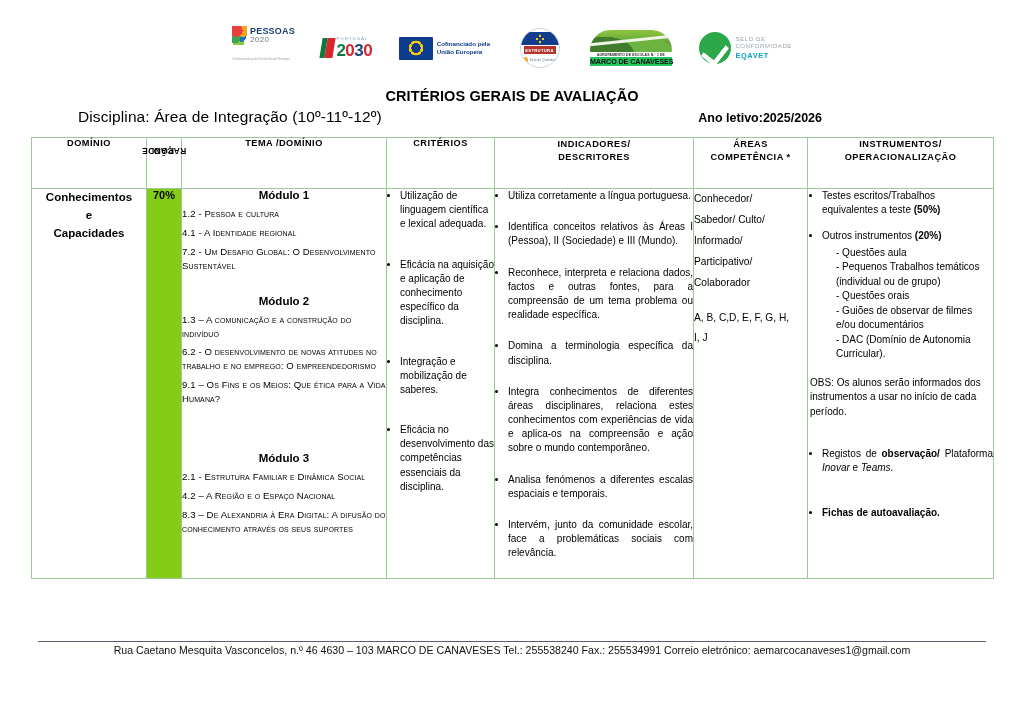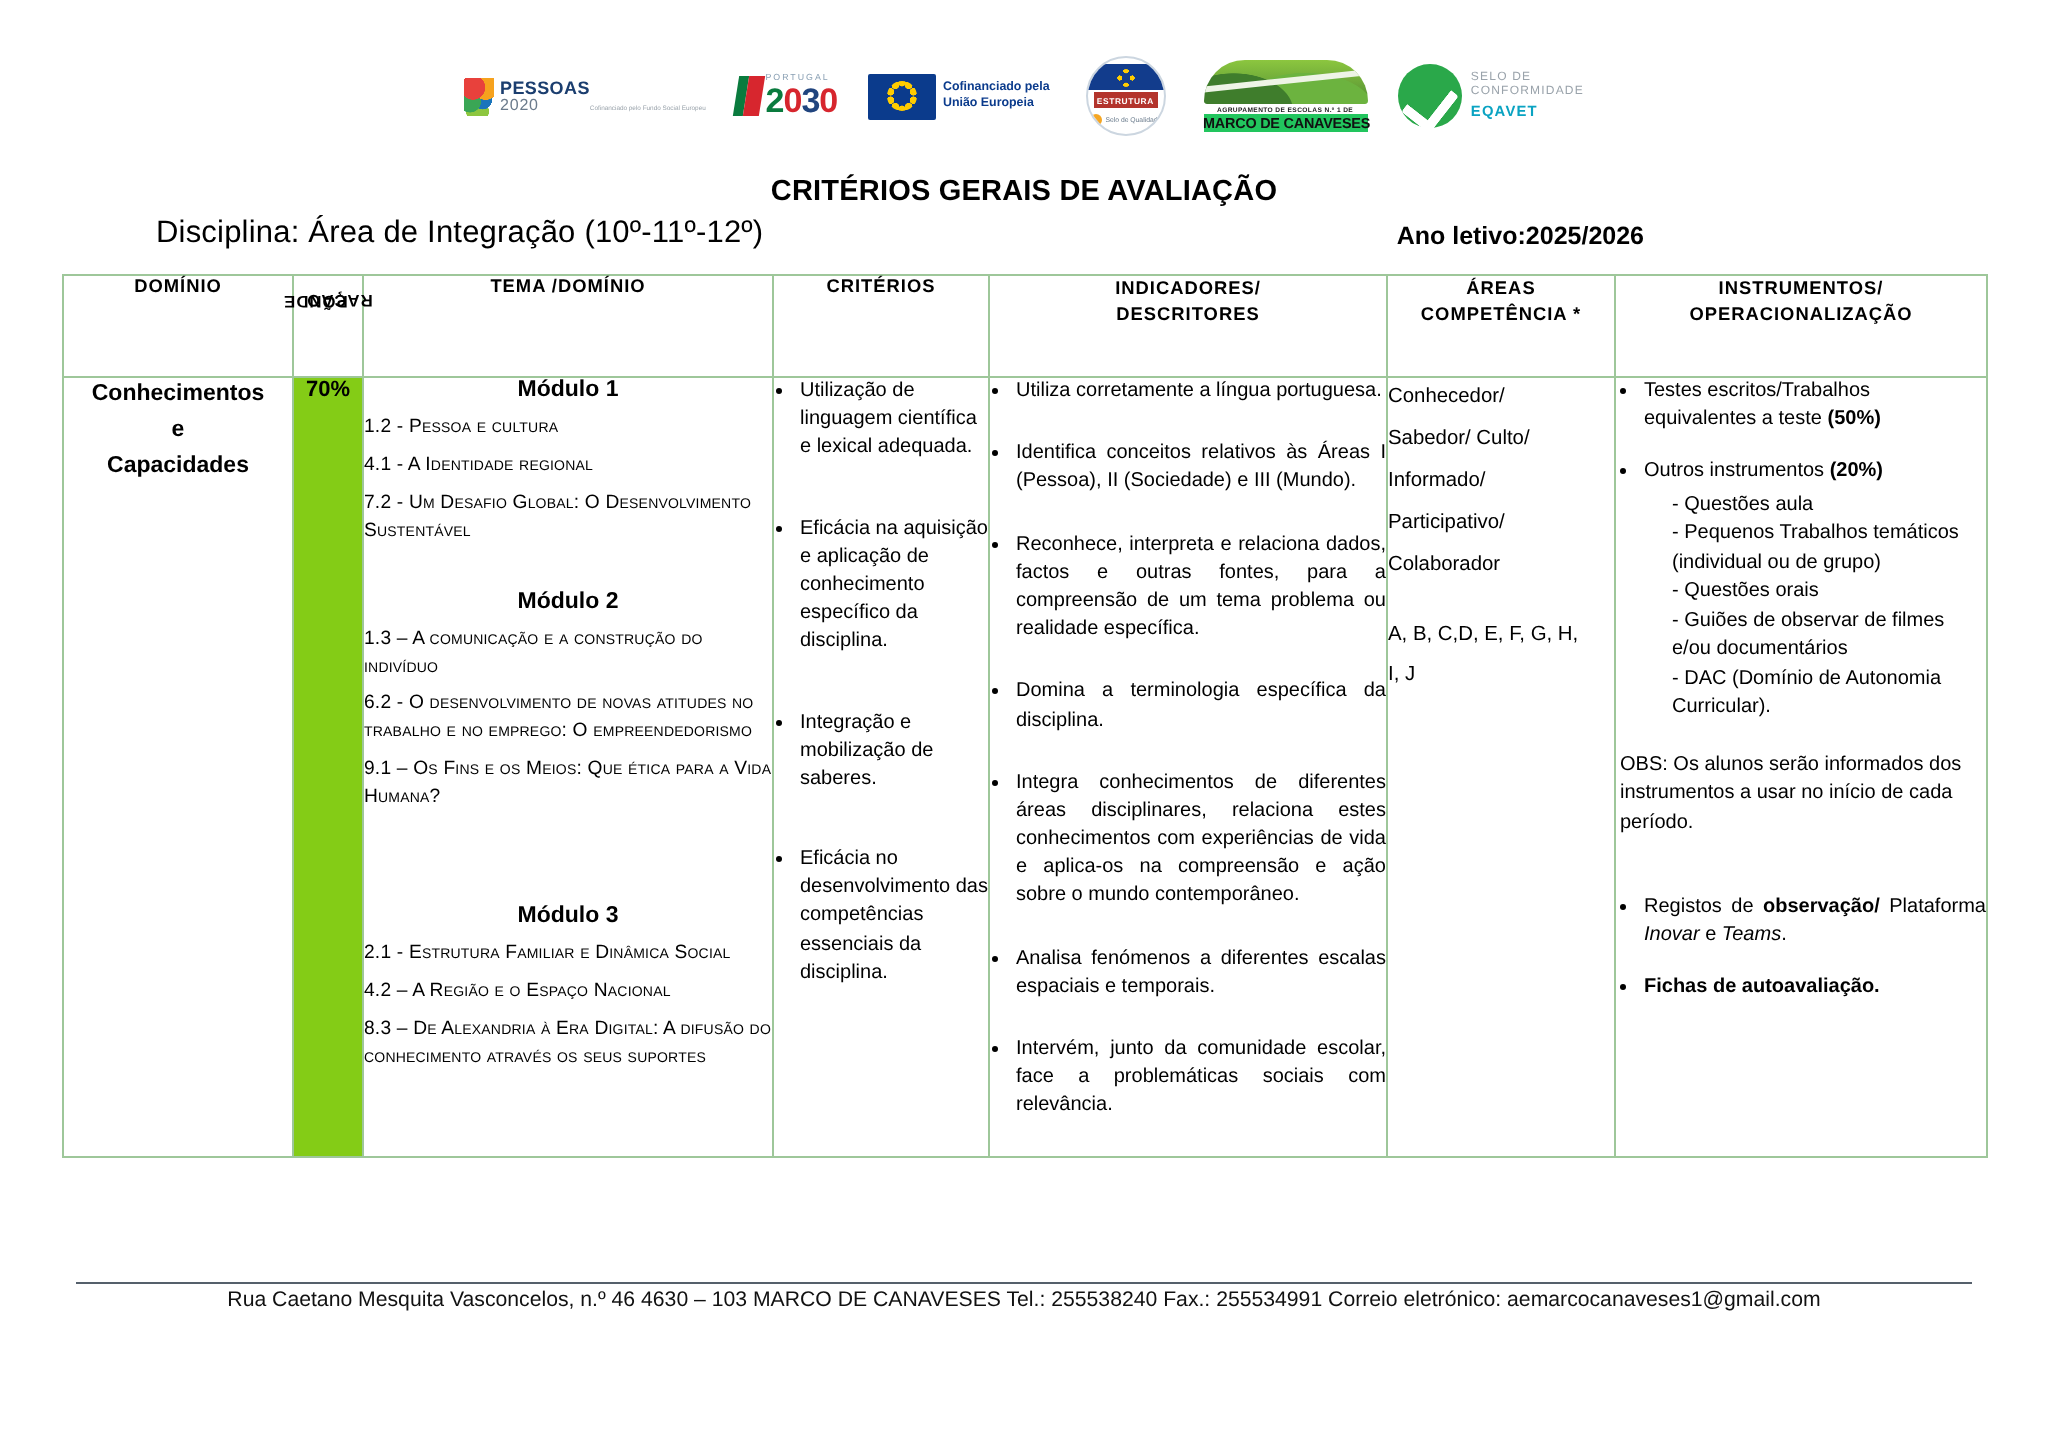--- a/index.html
+++ b/index.html
@@ -18,21 +18,21 @@
     position: absolute;
     left: 232px; top: 26px;
     width: 560px; height: 56px;
     display: flex;
     align-items: flex-start;
     justify-content: space-between;
   }
   .logo { position: relative; height: 44px; display: flex; align-items: center; }
 
   
-  .logo-pessoas { flex-direction: row; align-items: center; }
+  .logo-pessoas { flex-direction: column; align-items: flex-start; }
   .lp-row { display: flex; align-items: center; gap: 3px; }
   .lp-mark {
     width: 15px; height: 19px;
     background:
       radial-gradient(circle at 30% 25%, #e8413c 0 34%, transparent 35%),
       radial-gradient(circle at 72% 25%, #f6a21e 0 34%, transparent 35%),
       radial-gradient(circle at 20% 62%, #3aa655 0 32%, transparent 33%),
       radial-gradient(circle at 62% 58%, #1b75bb 0 32%, transparent 33%),
       radial-gradient(circle at 45% 88%, #8dc63f 0 30%, transparent 31%);
   }
@@ -243,21 +243,21 @@
   }
   .area-gap { height: 14px; }
 
   td.inst-cell { padding: 12px 8px 10px 6px; font-size: 10px; line-height: 1.42; }
   ul.bl.inst { padding-left: 14px; }
   ul.bl.inst > li { margin-bottom: 12px; }
   .sub-list { margin: 2px 0 0 14px; }
   .sub-list div { line-height: 1.45; }
   .obs { margin: 14px 0 0 2px; line-height: 1.45; }
   ul.bl.inst2 { padding-left: 14px; margin-top: 28px; }
-  ul.bl.inst2 > li { margin-bottom: 12px; text-align: justify; }
+  ul.bl.inst2 > li { margin-bottom: 31px; text-align: justify; }
   ul.bl.inst2 > li:last-child { margin-bottom: 0; }
   .ital { font-style: italic; }
 
   
   .footer-rule {
     position: absolute; left: 38px; top: 641px; width: 948px;
     border-top: 1.6px solid #55606b;
   }
   .footer-text {
     position: absolute; left: 0; top: 644px; width: 1024px;

